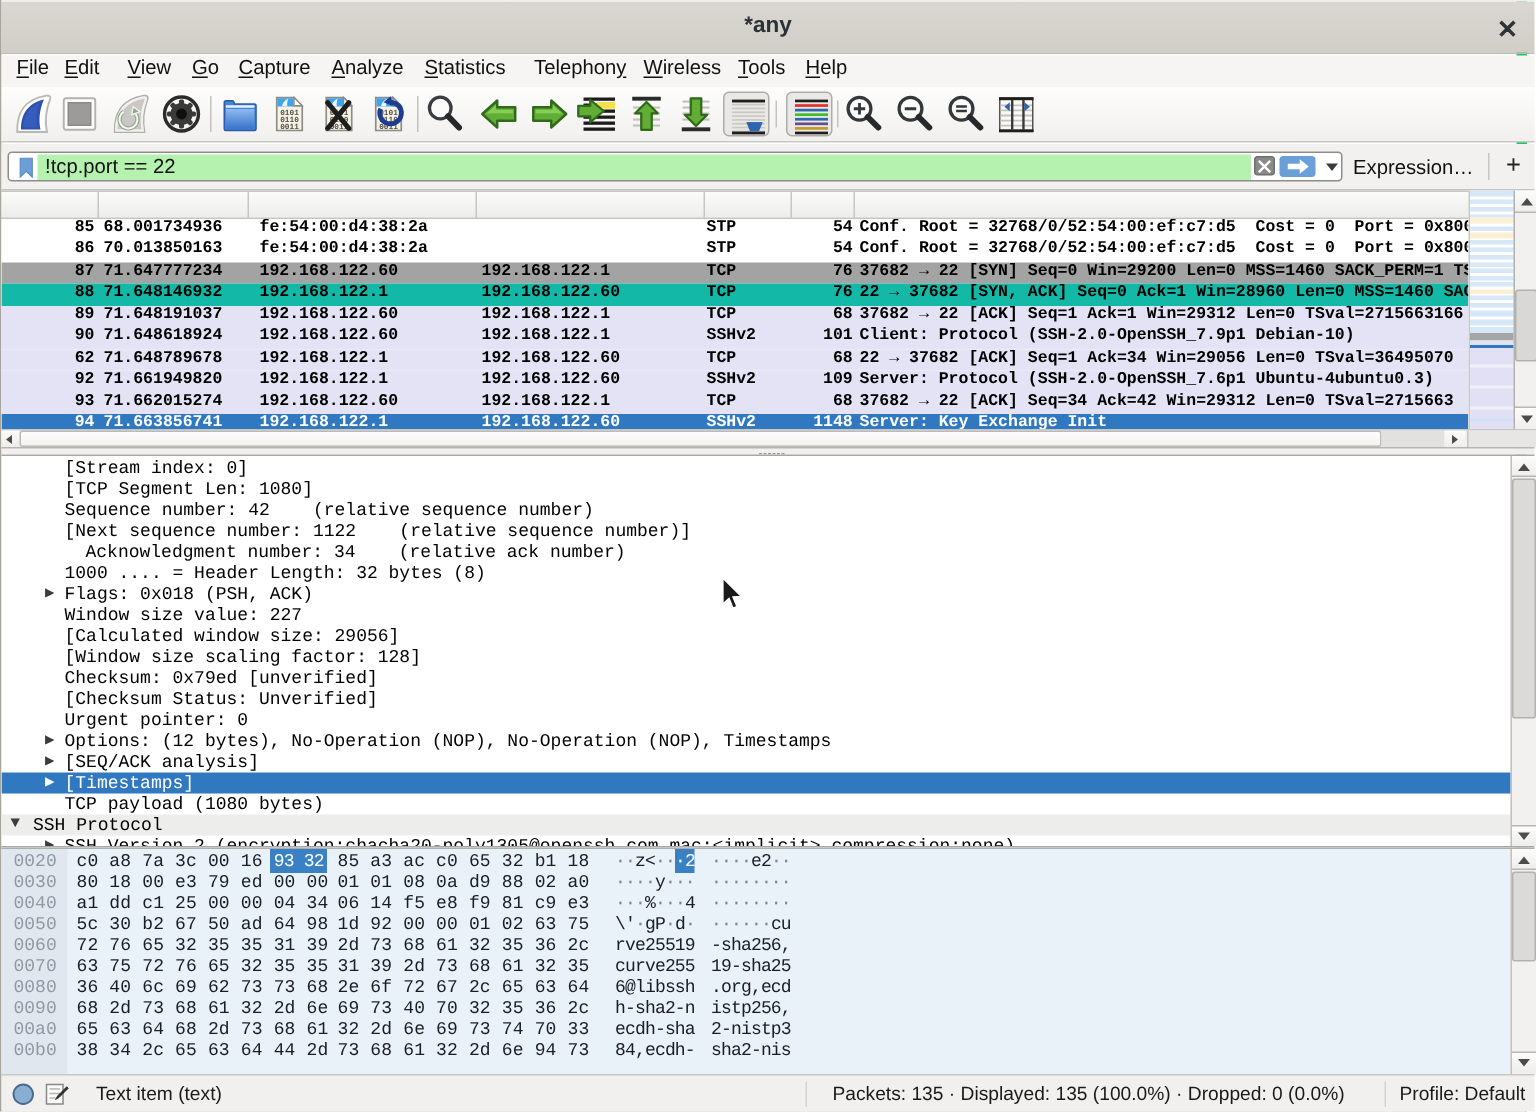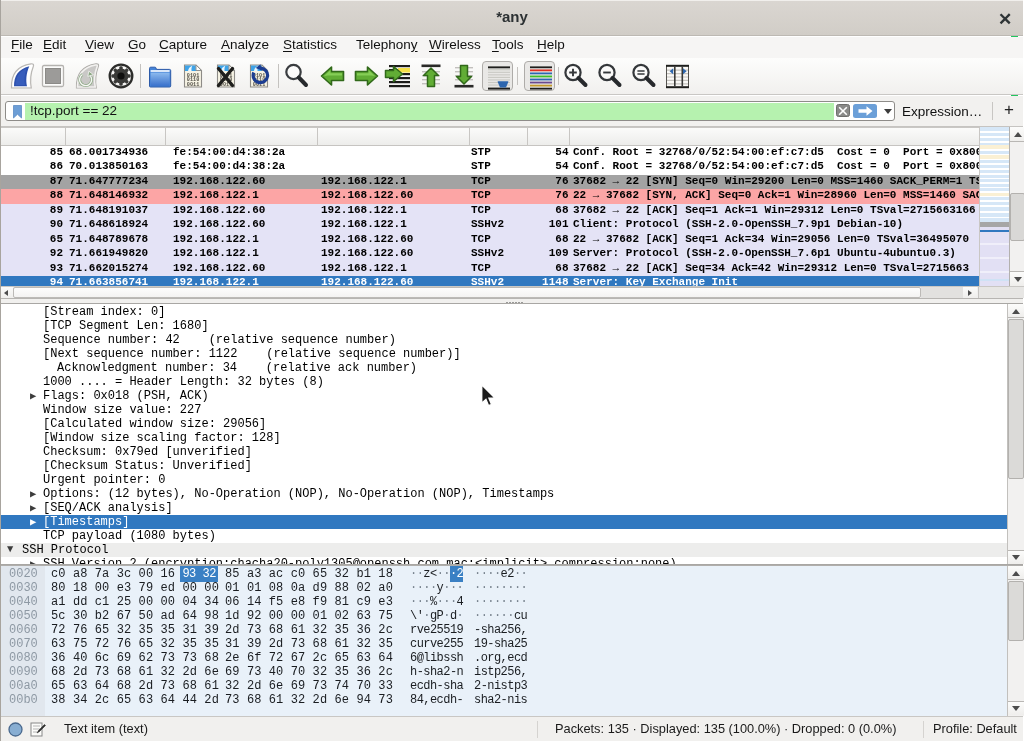--- a/index.html
+++ b/index.html
@@ -325,24 +325,24 @@
     <div class="hdiv" style="left:316px"></div>
     <div class="hdiv" style="left:468px"></div>
     <div class="hdiv" style="left:526px"></div>
     <div class="hdiv" style="left:568px"></div>
   </div>
 
   <div id="plrows" class="abs mono">
     <div class="prow" style="background:#fff"><span class="c-no">85</span><span class="c-time">68.001734936</span><span class="c-src">fe:54:00:d4:38:2a</span><span class="c-proto">STP</span><span class="c-len">54</span><span class="c-info">Conf. Root = 32768/0/52:54:00:ef:c7:d5  Cost = 0  Port = 0x8001</span></div>
     <div class="prow" style="background:#fff"><span class="c-no">86</span><span class="c-time">70.013850163</span><span class="c-src">fe:54:00:d4:38:2a</span><span class="c-proto">STP</span><span class="c-len">54</span><span class="c-info">Conf. Root = 32768/0/52:54:00:ef:c7:d5  Cost = 0  Port = 0x8001</span></div>
     <div class="prow" style="background:#a3a3a3"><span class="c-no">87</span><span class="c-time">71.647777234</span><span class="c-src">192.168.122.60</span><span class="c-dst">192.168.122.1</span><span class="c-proto">TCP</span><span class="c-len">76</span><span class="c-info">37682 → 22 [SYN] Seq=0 Win=29200 Len=0 MSS=1460 SACK_PERM=1 TSval=2715663163 TSecr=0 WS=128</span></div>
-    <div class="prow" style="background:#fca5a5"><span class="c-no">88</span><span class="c-time">71.648146932</span><span class="c-src">192.168.122.1</span><span class="c-dst">192.168.122.60</span><span class="c-proto">TCP</span><span class="c-len">76</span><span class="c-info">22 → 37682 [SYN, ACK] Seq=0 Ack=1 Win=28960 Len=0 MSS=1460 SACK_PERM=1 TSval=3649507050</span></div>
+    <div class="prow" style="background:#14b8a6"><span class="c-no">88</span><span class="c-time">71.648146932</span><span class="c-src">192.168.122.1</span><span class="c-dst">192.168.122.60</span><span class="c-proto">TCP</span><span class="c-len">76</span><span class="c-info">22 → 37682 [SYN, ACK] Seq=0 Ack=1 Win=28960 Len=0 MSS=1460 SACK_PERM=1 TSval=3649507050</span></div>
     <div class="prow" style="background:#e4e3f6"><span class="c-no">89</span><span class="c-time">71.648191037</span><span class="c-src">192.168.122.60</span><span class="c-dst">192.168.122.1</span><span class="c-proto">TCP</span><span class="c-len">68</span><span class="c-info">37682 → 22 [ACK] Seq=1 Ack=1 Win=29312 Len=0 TSval=2715663166 TSecr=3649507050</span></div>
     <div class="prow" style="background:#e4e3f6"><span class="c-no">90</span><span class="c-time">71.648618924</span><span class="c-src">192.168.122.60</span><span class="c-dst">192.168.122.1</span><span class="c-proto">SSHv2</span><span class="c-len">101</span><span class="c-info">Client: Protocol (SSH-2.0-OpenSSH_7.9p1 Debian-10)</span></div>
-    <div class="prow" style="background:#e4e3f6"><span class="c-no">65</span><span class="c-time">71.648789678</span><span class="c-src">192.168.122.1</span><span class="c-dst">192.168.122.60</span><span class="c-proto">TCP</span><span class="c-len">68</span><span class="c-info">22 → 37682 [ACK] Seq=1 Ack=34 Win=29056 Len=0 TSval=36495070</span></div>
+    <div class="prow" style="background:#e4e3f6"><span class="c-no">62</span><span class="c-time">71.648789678</span><span class="c-src">192.168.122.1</span><span class="c-dst">192.168.122.60</span><span class="c-proto">TCP</span><span class="c-len">68</span><span class="c-info">22 → 37682 [ACK] Seq=1 Ack=34 Win=29056 Len=0 TSval=36495070</span></div>
     <div class="prow" style="background:#e4e3f6"><span class="c-no">92</span><span class="c-time">71.661949820</span><span class="c-src">192.168.122.1</span><span class="c-dst">192.168.122.60</span><span class="c-proto">SSHv2</span><span class="c-len">109</span><span class="c-info">Server: Protocol (SSH-2.0-OpenSSH_7.6p1 Ubuntu-4ubuntu0.3)</span></div>
     <div class="prow" style="background:#e4e3f6"><span class="c-no">93</span><span class="c-time">71.662015274</span><span class="c-src">192.168.122.60</span><span class="c-dst">192.168.122.1</span><span class="c-proto">TCP</span><span class="c-len">68</span><span class="c-info">37682 → 22 [ACK] Seq=34 Ack=42 Win=29312 Len=0 TSval=2715663</span></div>
     <div class="prow" style="background:#3078c0;color:#fff"><span class="c-no">94</span><span class="c-time">71.663856741</span><span class="c-src">192.168.122.1</span><span class="c-dst">192.168.122.60</span><span class="c-proto">SSHv2</span><span class="c-len">1148</span><span class="c-info">Server: Key Exchange Init</span></div>
   </div>
 
   <div id="minimap" class="abs">
     <div class="mm" style="top:0px;height:4px;background:#d6e7f7"></div>
     <div class="mm" style="top:6px;height:3px;background:#d6e7f7"></div>
     <div class="mm" style="top:11px;height:3px;background:#d6e7f7"></div>
     <div class="mm" style="top:16px;height:2px;background:#d6e7f7"></div>
@@ -406,21 +406,21 @@
       <div style="position:absolute;left:508px;top:2.5px;width:1.5px;height:1.5px;background:#9a9a98"></div>
       <div style="position:absolute;left:511px;top:2.5px;width:1.5px;height:1.5px;background:#9a9a98"></div>
       <div style="position:absolute;left:514px;top:2.5px;width:1.5px;height:1.5px;background:#9a9a98"></div>
       <div style="position:absolute;left:517px;top:2.5px;width:1.5px;height:1.5px;background:#9a9a98"></div>
       <div style="position:absolute;left:520px;top:2.5px;width:1.5px;height:1.5px;background:#9a9a98"></div>
     </div>
 
   <div id="details" class="abs mono">
     <div style="height:0.5px"></div>
     <div class="drow"><span style="left:42px">[Stream index: 0]</span></div>
-    <div class="drow"><span style="left:42px">[TCP Segment Len: 1680]</span></div>
+    <div class="drow"><span style="left:42px">[TCP Segment Len: 1080]</span></div>
     <div class="drow"><span style="left:42px">Sequence number: 42    (relative sequence number)</span></div>
     <div class="drow"><span style="left:42px">[Next sequence number: 1122    (relative sequence number)]</span></div>
     <div class="drow"><span style="left:56px">Acknowledgment number: 34    (relative ack number)</span></div>
     <div class="drow"><span style="left:42px">1000 .... = Header Length: 32 bytes (8)</span></div>
     <div class="drow"><span class="dtri" style="left:29px">▶</span><span style="left:42px">Flags: 0x018 (PSH, ACK)</span></div>
     <div class="drow"><span style="left:42px">Window size value: 227</span></div>
     <div class="drow"><span style="left:42px">[Calculated window size: 29056]</span></div>
     <div class="drow"><span style="left:42px">[Window size scaling factor: 128]</span></div>
     <div class="drow"><span style="left:42px">Checksum: 0x79ed [unverified]</span></div>
     <div class="drow"><span style="left:42px">[Checksum Status: Unverified]</span></div>

